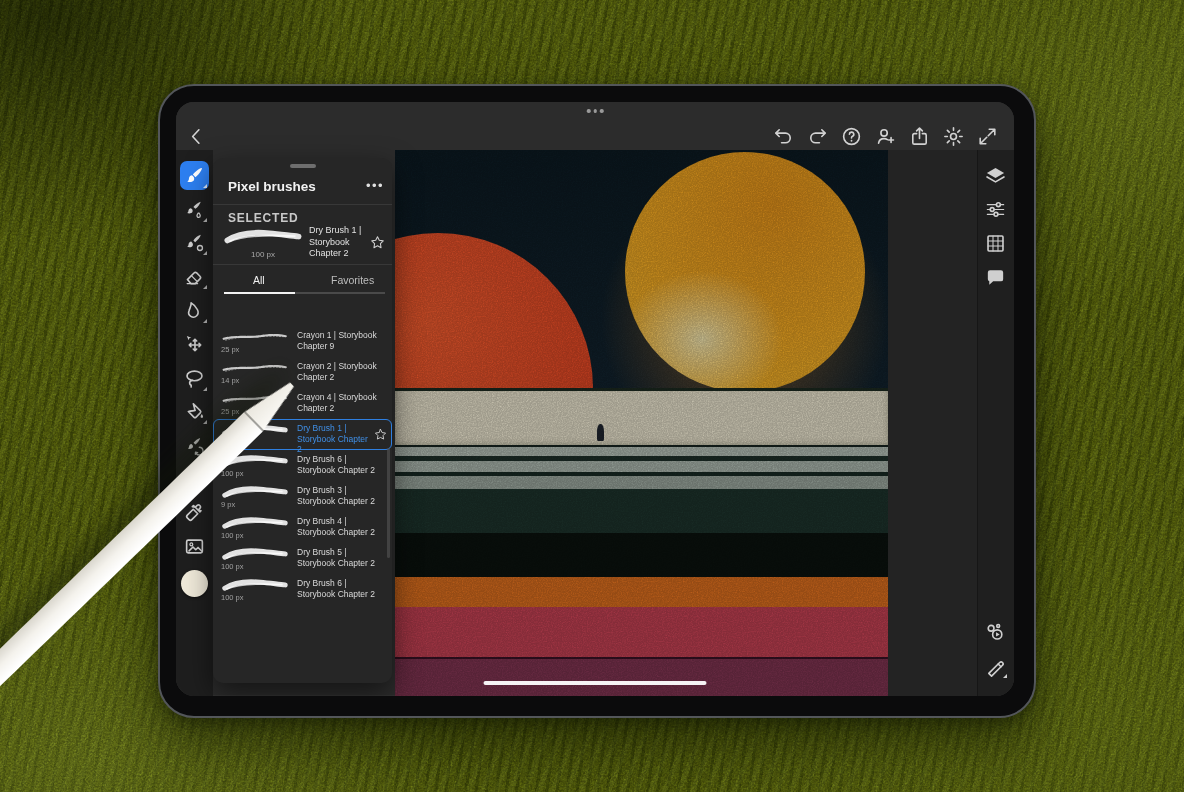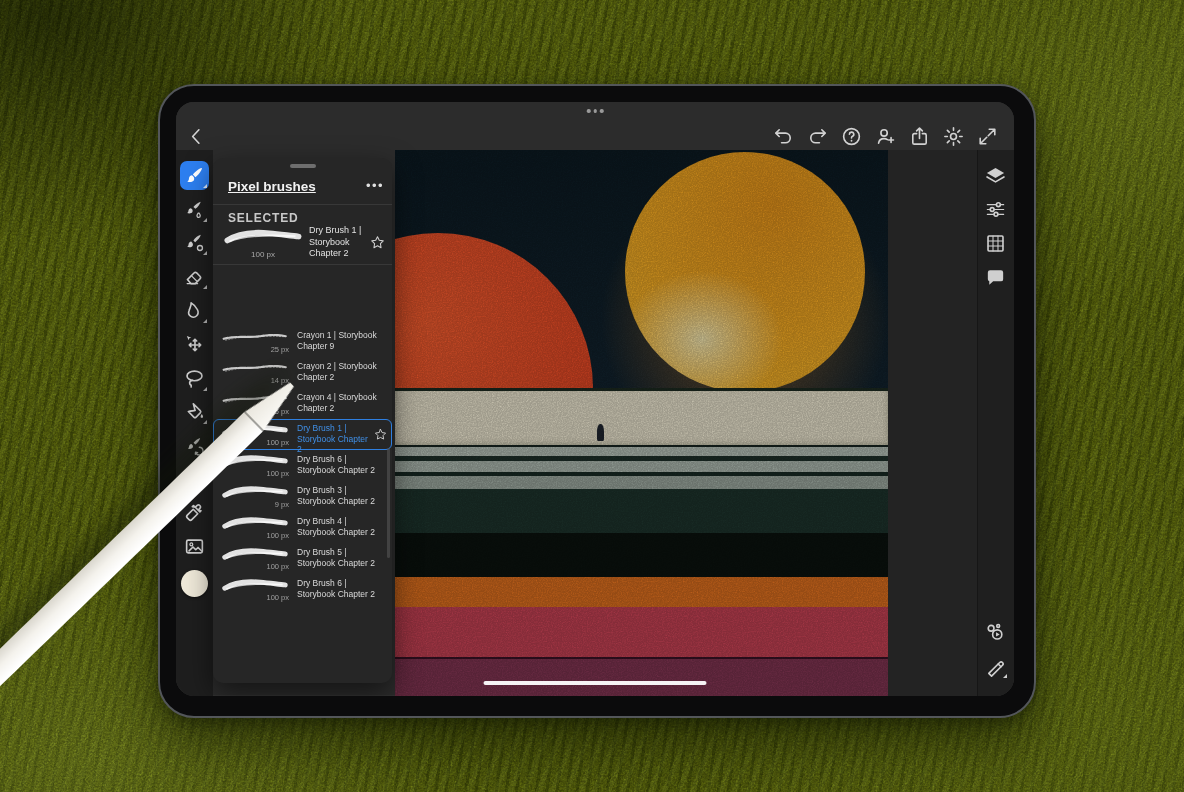--- a/index.html
+++ b/index.html
@@ -72,42 +72,42 @@
         border-left:4px solid transparent;border-bottom:4px solid currentColor;opacity:.85;}
   .swatch{position:absolute;left:5px;width:27px;height:27px;border-radius:50%;border:none;cursor:pointer;
           box-shadow:0 1px 3px rgba(0,0,0,.5);}
   .rbtn{position:absolute;left:5px;width:25px;height:25px;border:none;background:transparent;
         padding:1px;cursor:pointer;color:#cfcfcf;}
   
   .panel{position:absolute;left:37px;top:56px;width:179px;height:525px;background:#262626;
          border-radius:10px;z-index:25;box-shadow:0 10px 28px rgba(0,0,0,.55);font-size:10px;color:#dcdcdc;}
   .drag-handle{position:absolute;left:50%;top:6px;transform:translateX(-50%);width:26px;height:3.5px;
          border-radius:2px;background:#6e6e6e;}
-  .p-title{position:absolute;left:15px;top:21px;font-size:13.5px;font-weight:bold;color:#f2f2f2;text-decoration:underline;}
+  .p-title{position:absolute;left:15px;top:21px;font-size:13.5px;font-weight:bold;color:#f2f2f2;}
   .p-menu{position:absolute;right:10px;top:18px;width:22px;height:18px;border:none;background:none;
           color:#e0e0e0;font-size:13px;letter-spacing:1.5px;cursor:pointer;}
   .p-div{position:absolute;left:0;width:100%;height:1px;background:#383838;}
   .p-selected-label{position:absolute;left:15px;top:53px;font-size:12px;letter-spacing:.8px;color:#c8c8c8;font-weight:bold;}
   .sel-thumb{position:absolute;left:10px;top:66px;width:80px;height:24px;}
   .sel-size{position:absolute;left:10px;top:92px;width:80px;text-align:center;font-size:8px;color:#a9a9a9;}
   .sel-name{position:absolute;left:96px;top:67px;width:60px;font-size:9px;line-height:11.5px;color:#e2e2e2;}
   .sel-star{position:absolute;right:6px;top:76px;width:17px;height:17px;color:#cfcfcf;}
   .tabs{position:absolute;left:0;top:110px;width:100%;height:26px;}
   .tab{position:absolute;top:5px;background:none;border:none;font-size:10.5px;cursor:pointer;}
   .tab-all{left:34px;color:#f2f2f2;}
   .tab-fav{left:112px;color:#bdbdbd;}
   .tab-track{position:absolute;left:11px;top:24px;width:161px;height:2px;background:#4a4a4a;}
   .tab-active-bar{position:absolute;left:0;top:0;width:71px;height:2px;background:#f2f2f2;}
   .back-row{position:absolute;left:0;top:142px;width:100%;height:22px;}
   .back-row .icon{position:absolute;left:11px;top:2px;width:15px;height:15px;}
   .back-label{position:absolute;left:33px;top:3px;font-size:10px;color:#ededed;}
   .brush-list{position:absolute;left:0;top:168px;width:100%;}
   .brow{position:relative;height:31px;}
   .brow .thumb{position:absolute;left:8px;top:3px;width:68px;height:15px;}
-  .brow .bsize{position:absolute;left:8px;top:19px;width:68px;text-align:right;font-size:7.5px;color:#a0a0a0;}
+  .brow .bsize{position:absolute;left:8px;top:19px;width:68px;text-align:left;font-size:7.5px;color:#a0a0a0;}
   .brow .bname{position:absolute;left:84px;top:4px;width:86px;font-size:8.5px;line-height:10.5px;color:#dadada;}
   .brow.selected{outline:1.5px solid #2e7fe0;outline-offset:-1.5px;border-radius:6px;}
   .brow.selected .bname{color:#4090e8;width:74px;}
   .brow .bstar{position:absolute;right:4px;top:8px;width:15px;height:15px;color:#cfcfcf;}
   .scrollbar{position:absolute;right:2px;top:290px;width:3px;height:110px;border-radius:2px;background:#5a5a5a;opacity:.55;}
   .p-footer{position:absolute;left:0;bottom:0;width:100%;height:37px;border-top:1px solid #383838;}
   .add-btn{position:absolute;left:50%;top:8px;transform:translateX(-50%);display:flex;gap:9px;align-items:center;
            background:none;border:none;color:#e8e8e8;font-size:10.5px;cursor:pointer;white-space:nowrap;}
   .add-btn .icon{width:15px;height:15px;}
   .home-indicator{position:absolute;left:50%;bottom:11px;transform:translateX(-50%);width:223px;height:4.5px;
@@ -312,20 +312,27 @@
               <path d="M5 11.5C14 7.5 30 5.5 58 7.2" fill="none" stroke="#fff" stroke-width="1.6" opacity=".75"></path>
             </svg></span>
         <div class="sel-size">100 px</div>
         <div class="sel-name">Dry Brush 1 | Storybook Chapter 2</div>
         <span class="sel-star icon" id="sel-star">
             <svg viewBox="0 0 24 24">
               <path class="st" d="M12 3.8l2.5 5.1 5.6.8-4 4 .9 5.6-5-2.6-5 2.6.9-5.6-4-4 5.6-.8z" style="stroke-width:1.5"></path>
             </svg>
           </span>
         <div class="p-div" style="top:106px"></div>
+        <div class="tabs">
+          <button class="tab tab-all">All</button>
+          <button class="tab tab-fav">Favorites</button>
+          <div class="tab-track">
+            <div class="tab-active-bar"></div>
+          </div>
+        </div>
         <div class="brush-list" id="brush-list">
             <div class="brow">
               <span class="thumb"><svg viewBox="0 0 64 12" width="100%" height="100%">
                   <path d="M2.5 8.2C14 5 26 7.5 38 5.5c9-1.4 17-1.2 23 .3" fill="none" stroke="#e6e6e6" stroke-width="2" stroke-linecap="round" stroke-dasharray="4 1.2 2.5 .8" opacity=".85"></path>
                   <path d="M4 9.6C15 7 26 4.8 60 6.2" fill="none" stroke="#cfcfcf" stroke-width=".9" stroke-dasharray="2 1" opacity=".55"></path>
                 </svg></span>
               <span class="bsize">25 px</span>
               <span class="bname">Crayon 1 | Storybook Chapter 9</span>
             </div>
             <div class="brow">

